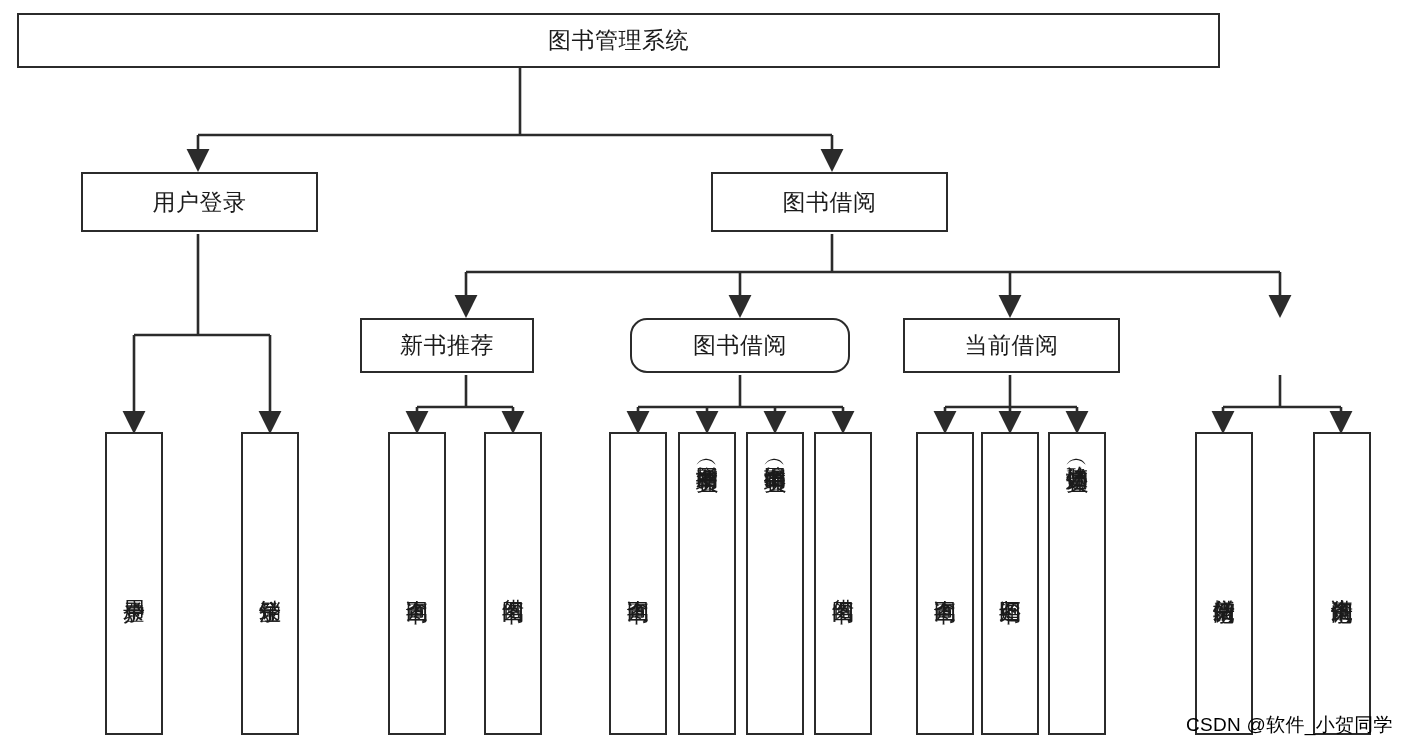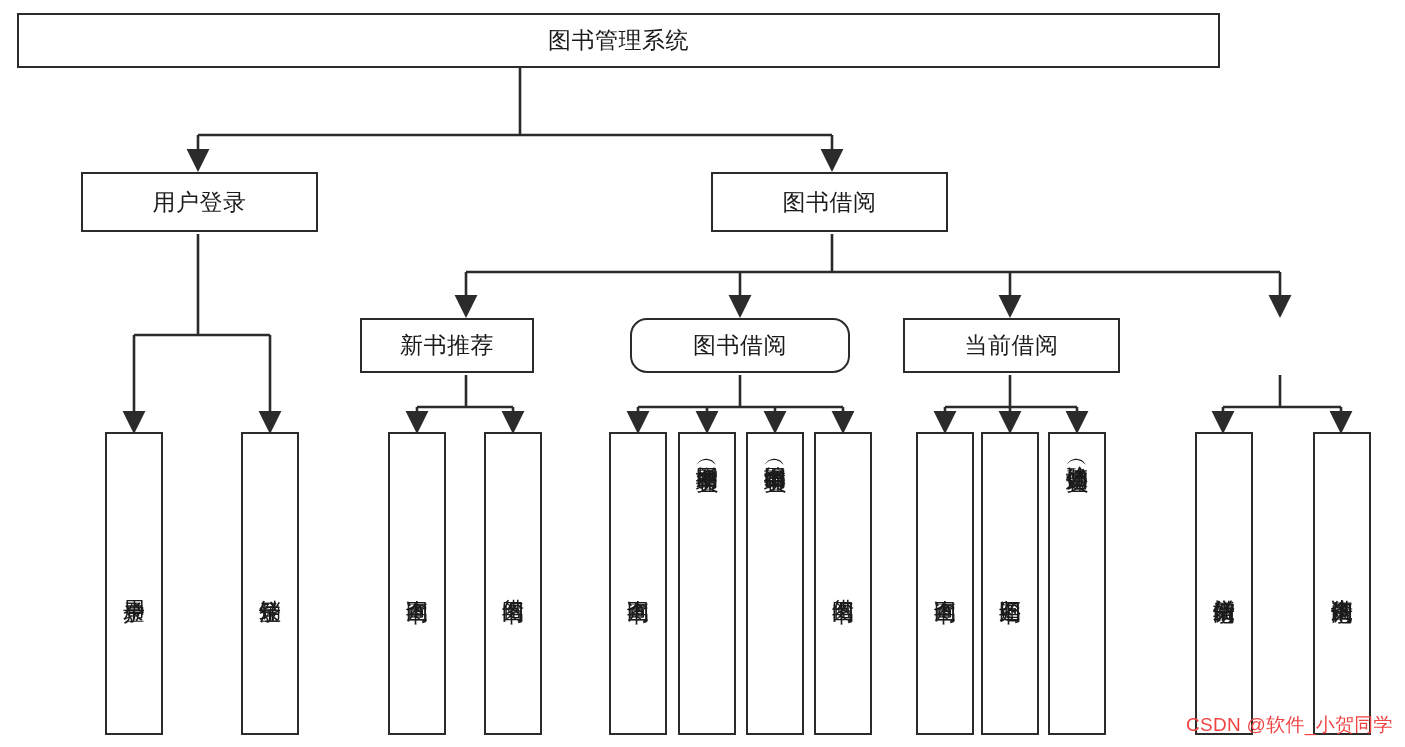--- a/index.html
+++ b/index.html
@@ -55,21 +55,21 @@
     padding-top: 0;
   }
   .node-label {
     display: block;
   }
   .watermark {
     position: absolute;
     left: 1186px;
     top: 712px;
     font-size: 19px;
-    color: #ef4444;
+    color: #000000;
     white-space: nowrap;
     letter-spacing: 0.3px;
     font-family: "Liberation Sans", "DejaVu Sans", sans-serif;
   }
 </style>
 </head>
 <body>
 
 <div id="stage">
 

